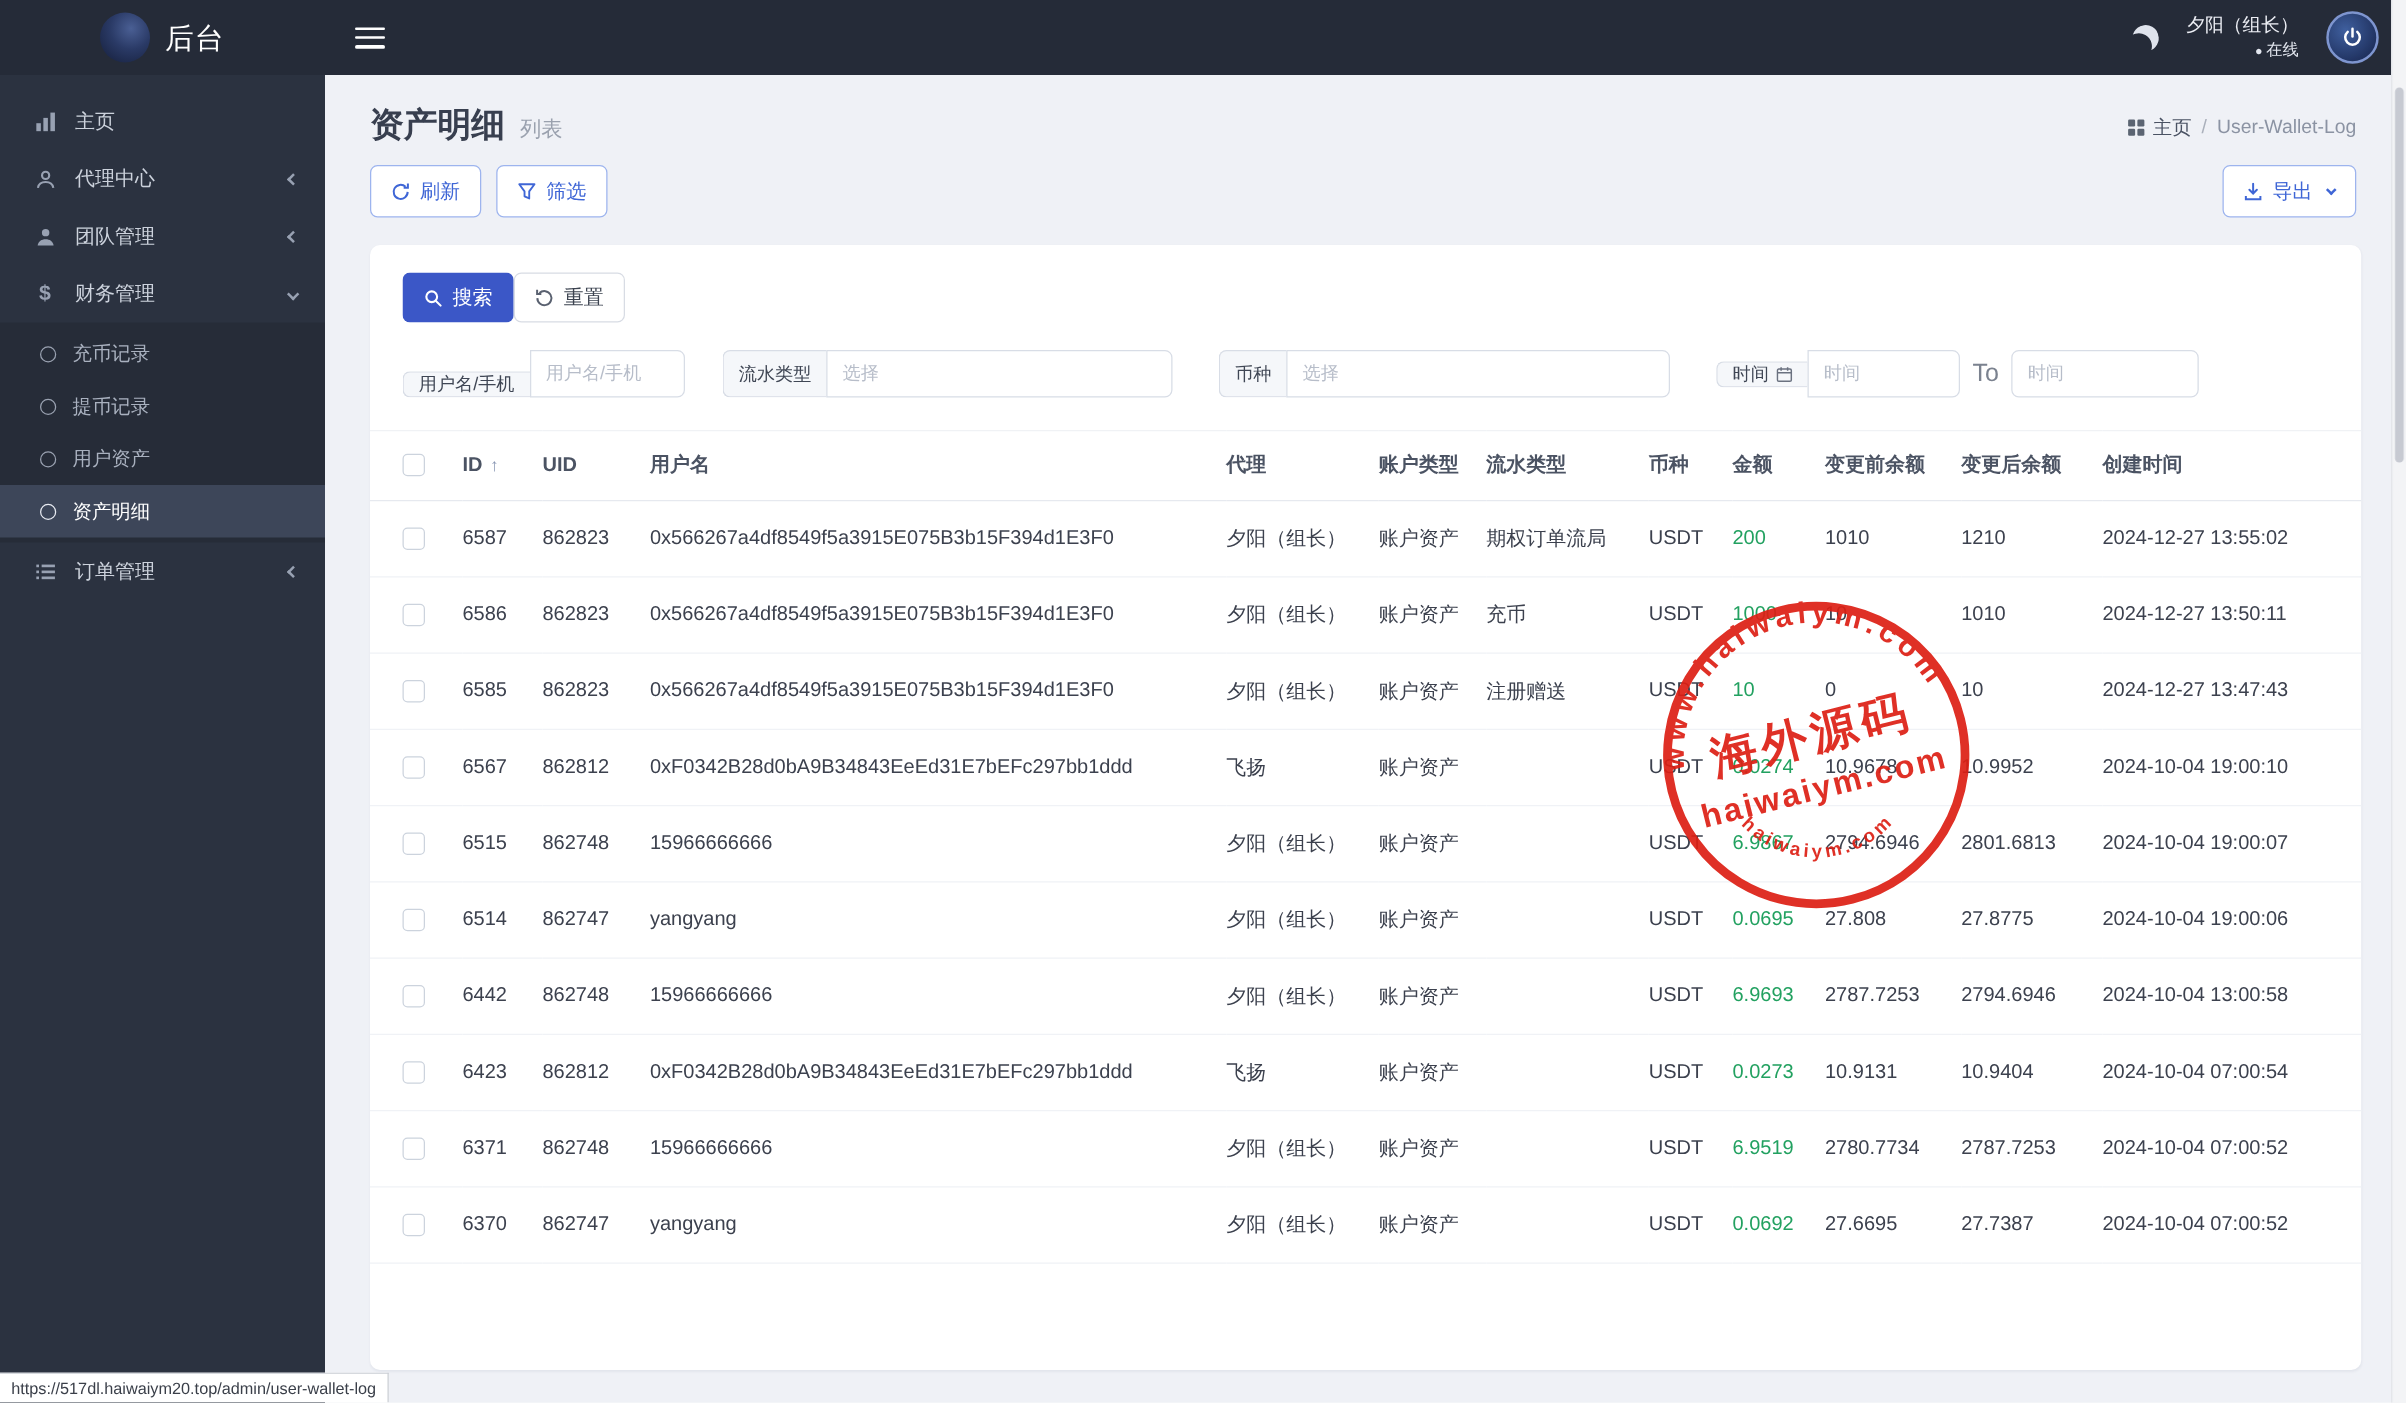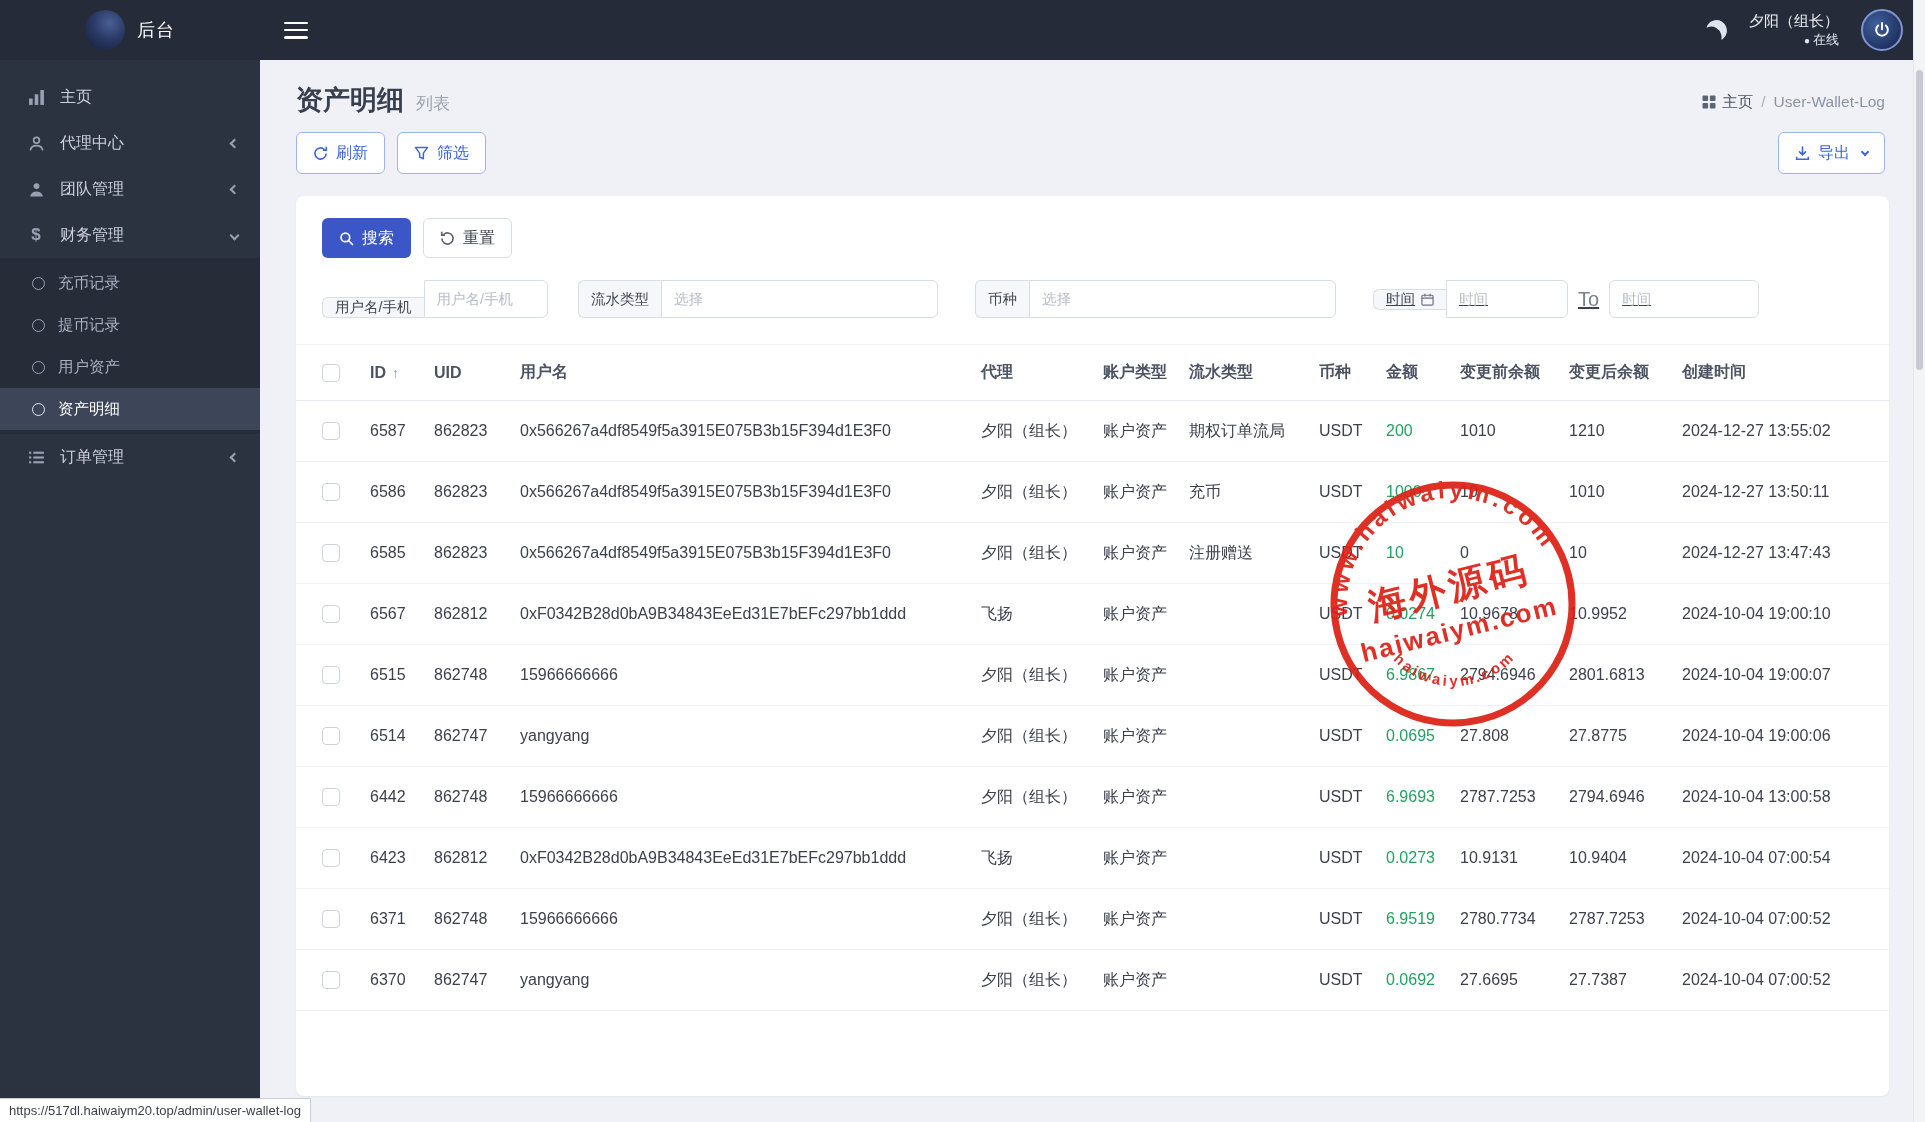--- a/index.html
+++ b/index.html
@@ -5,21 +5,21 @@
   * { margin:0; padding:0; box-sizing:border-box; }
   html,body { width:1925px; height:1122px; overflow:hidden;
     font-family:"Liberation Sans","DejaVu Sans",sans-serif; background:#eff1f6; color:#3c414e; }
 
   
   .topbar { position:fixed; top:0; left:0; width:1925px; height:60px; background:#252b38;
     display:flex; align-items:center; z-index:50; }
   .brand { width:260px; height:60px; display:flex; align-items:center; justify-content:center; gap:12px; }
   .logo-circle { width:40px; height:40px; border-radius:50%;
     background:radial-gradient(circle at 62% 32%, #4a5f94 0%, #2a3a66 45%, #141d38 100%); }
-  .logo-text { color:#fff; font-size:18px; letter-spacing:1px; }
+  .logo-text { color:#fff; font-size:23px; letter-spacing:1px; }
   .burger { margin-left:24px; width:24px; height:17px; display:flex; flex-direction:column; justify-content:space-between; cursor:pointer; }
   .burger i { display:block; height:2.6px; background:#fff; border-radius:2px; }
   .top-right { margin-left:auto; display:flex; align-items:center; gap:22px; padding-right:22px; }
   .moon { width:21px; height:21px; border-radius:50%; box-shadow:inset -7px 5px 0 0 #dfe3ec; transform:rotate(-15deg); cursor:pointer; }
   .userbox { text-align:right; color:#eceef4; line-height:1.35; cursor:pointer; }
   .uname { font-size:15px; }
   .ustatus { font-size:13px; color:#e3e7ef; }
   .ustatus .dot { font-size:10px; margin-right:3px; }
   .powerbtn { width:42px; height:42px; border-radius:50%; border:2px solid #7e95cf;
     background:radial-gradient(circle at 35% 35%, #3f5f9e, #15224a);
@@ -53,35 +53,35 @@
   .toolbar { display:flex; align-items:center; padding:14px 40px 0 36px; gap:12px; }
   .btn { display:inline-flex; align-items:center; gap:8px; height:42px; padding:0 16px; border-radius:6px;
     font-size:16px; cursor:pointer; border:1px solid transparent; background:#fff; }
   .btn-outline-blue { border-color:#9db4ee; color:#3f66d6; }
   .btn-export { margin-left:auto; border-color:#9db4ee; color:#3f66d6; }
   .btn-export .chev { width:6px; height:6px; border-color:#3f66d6; margin-left:4px; margin-top:-3px; }
   .btn svg { flex:none; }
 
   .card { margin:22px 36px 0 36px; background:#fff; border-radius:8px; box-shadow:0 1px 2px rgba(40,50,80,.06);
     padding-top:22px; min-height:900px; }
-  .search-row { display:flex; align-items:center; gap:12px; padding:0 26px; }
+  .search-row { display:flex; align-items:center; padding:0 26px; }
   .btn-primary { background:#3b57c7; color:#fff; height:40px; border-radius:6px; }
   .btn-reset { border-color:#d8dce4; color:#3c4350; height:40px; }
 
   .filter-row { display:flex; align-items:center; margin-top:22px; padding:0 26px; }
   .fgroup { display:flex; height:38px; }
   .flabel { display:flex; align-items:center; gap:6px; padding:0 12px; background:#f5f7fa; border:1px solid #d8dde6;
     border-right:none; border-radius:6px 0 0 6px; font-size:14.5px; color:#3f4654; white-space:nowrap; }
   .fi { height:38px; border:1px solid #d8dde6; border-radius:0 6px 6px 0; padding:0 12px; font-size:14.5px;
     color:#3c414e; outline:none; width:100%; font-family:inherit; }
   .fi::placeholder { color:#b7bdc9; }
   .g-user { width:226px;align-items:flex-end; }
   .g-flow { width:360px; margin-left:30px; }
   .g-coin { width:361px; margin-left:37px; }
-  .g-time { margin-left:37px; display:flex; align-items:center;text-decoration:underline; }
+  .g-time { margin-left:37px; display:flex; align-items:center; }
   .g-time .fi.t1 { width:122px; }
   .g-time .to { margin:0 10px; font-size:20px; color:#7b828f; }
   .g-time .fi.t2 { width:150px; border-radius:6px; }
 
   
   table { width:100%; border-collapse:collapse; margin-top:26px; table-layout:fixed; }
   thead th { height:56px; text-align:left; font-size:16px; font-weight:600; color:#4b5363;
     border-top:1px solid #f0f2f5; border-bottom:1px solid #e6e9ef; padding-right:6px; vertical-align:middle; }
   tbody td { height:61px; font-size:16px; color:#3c414e; border-bottom:1px solid #f0f2f6;
     padding-right:6px; vertical-align:middle; overflow:hidden; white-space:nowrap; }

